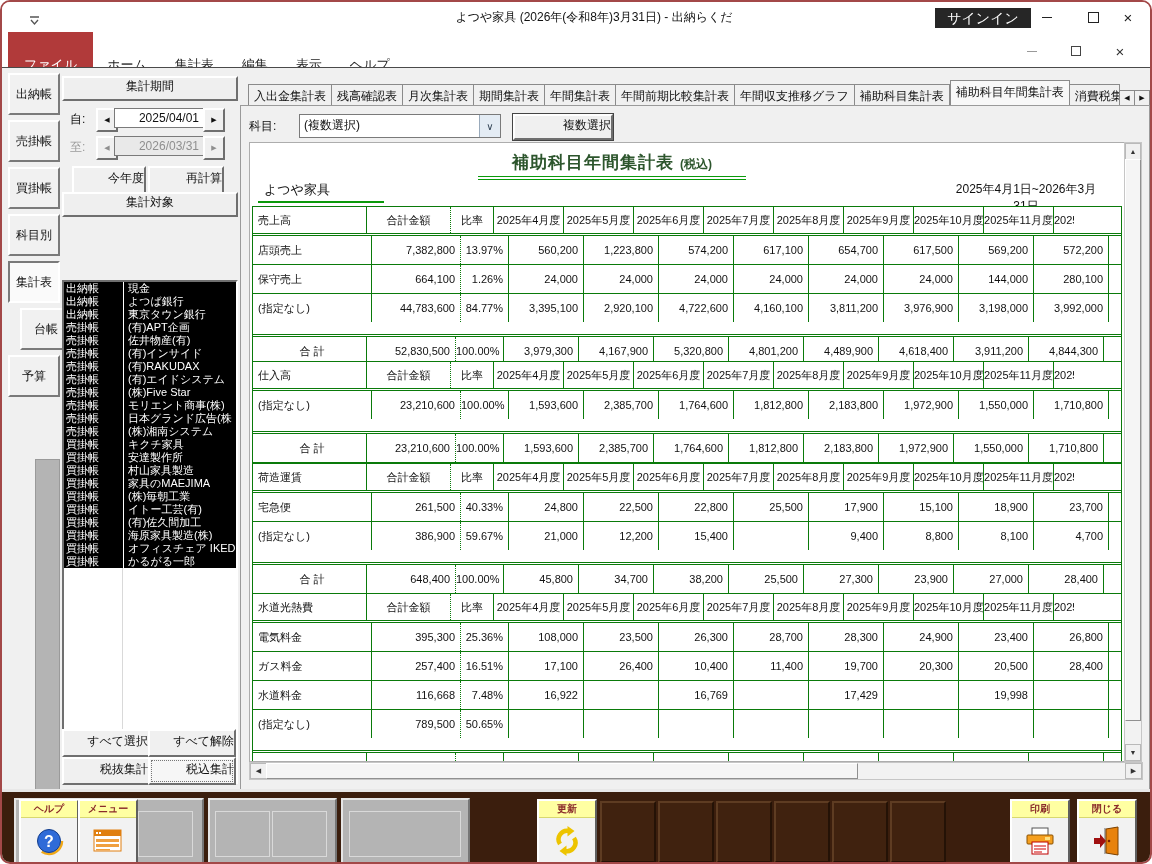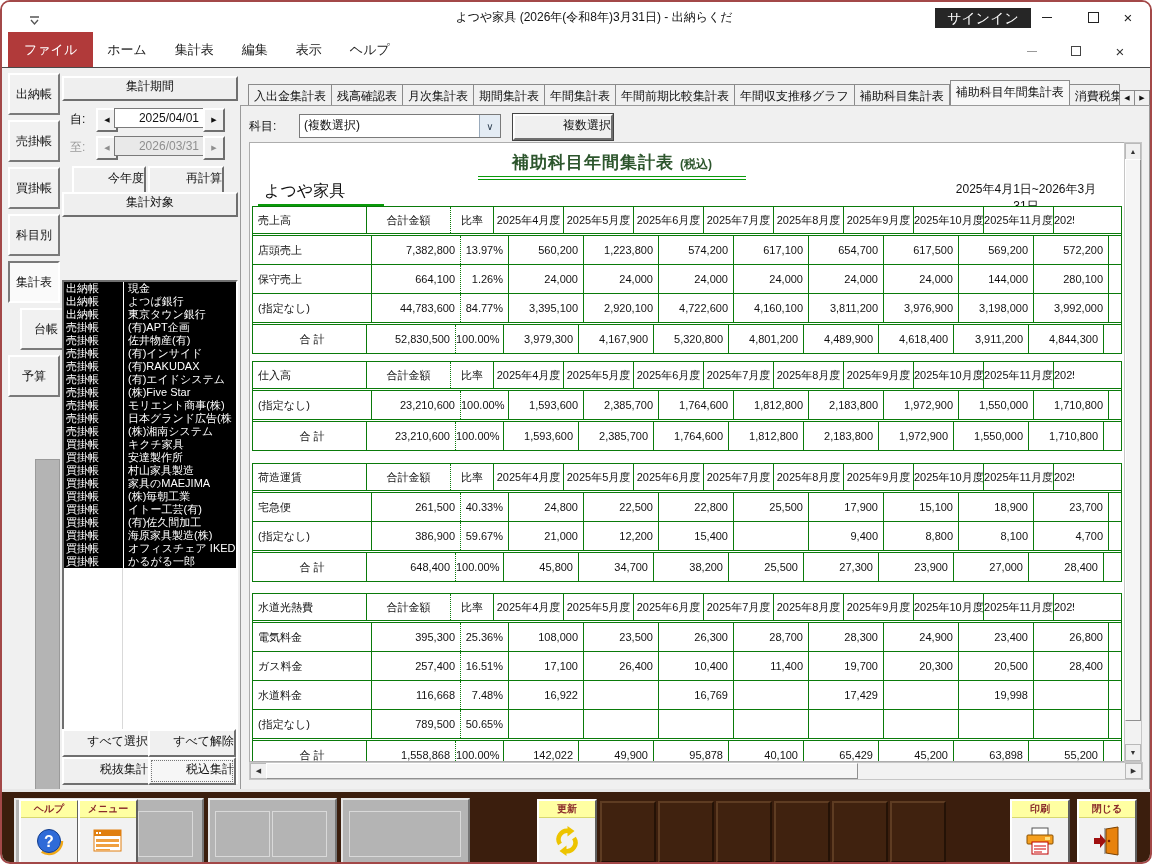--- a/index.html
+++ b/index.html
@@ -12,21 +12,21 @@
   #signin{left:933px;top:6px;width:96px;height:20px;background:#262626;color:#fff;font-size:14px;text-align:center;line-height:20px;cursor:default;}
   .winbtn{top:0;width:46px;height:30px;display:flex;align-items:center;justify-content:center;color:#222;}
   .glyph-min{width:10px;border-top:1px solid #222;height:0;}
   .glyph-max{width:9px;height:9px;border:1px solid #222;}
   .glyph-close{font-size:15px;line-height:15px;}
   .glyph-restore{position:relative;width:8px;height:8px;border:1px solid #444;background:#fff;}
   .glyph-restore::before{content:"";position:absolute;left:2px;top:-4px;width:8px;height:8px;border:1px solid #444;z-index:-1;}
   
   #menubar{left:0;top:30px;width:100%;height:35px;background:#fff;}
   .menu-item{height:35px;line-height:35px;font-size:13px;color:#222;padding:0 14px;display:inline-block;}
-  .menu-file{background:#b13a3a;color:#fff;padding:0 16px;margin-left:6px;}
+  .menu-file{background:#b13a3a;color:#fff;padding:15px 16px;margin-left:6px;}
   #mdi-ctrls{right:8px;top:35px;height:28px;display:flex;}
   .mdibtn{width:44px;display:flex;align-items:center;justify-content:center;color:#555;}
   #sep-line{left:0;top:65px;width:100%;height:1px;background:#4a4a4a;}
   
   #content{left:0;top:66px;width:100%;height:721px;background:#f0f0f0;padding-left:45px;}
   
   .side-tab{position:absolute;left:6px;width:48px;height:38px;background:#f1f1f1;border:2px solid;border-color:#fff #7a7a7a #7a7a7a #fff;font-size:12px;display:flex;align-items:center;justify-content:center;color:#111;cursor:default;}
   .side-tab.active{background:#fafafa;border-color:#7a7a7a #fff #fff #7a7a7a;}
   #side-filler{left:33px;top:391px;width:23px;height:390px;background:#b4b4b4;border:1px solid #9a9a9a;}
   
@@ -60,28 +60,28 @@
   #filter-label{left:8px;top:12px;}
   #combo{left:58px;top:8px;width:200px;height:22px;background:#fff;border:1px solid #7a7a7a;display:flex;}
   #combo-value{flex:1;font-size:12px;line-height:20px;padding-left:4px;color:#111;overflow:hidden;}
   #combo-arrow{width:20px;background:#e4ecf4;border-left:1px solid #9ab;color:#345;font-size:10px;display:flex;align-items:center;justify-content:center;}
   #multi-btn{left:272px;top:8px;width:96px;height:22px;line-height:18px;box-shadow:0 0 0 1px #444;}
   
   #doc{left:8px;top:36px;width:874px;height:618px;background:#fff;border:1px solid #adadad;overflow:hidden;}
   #doc-title-wrap{left:228px;top:8px;width:268px;text-align:center;border-bottom:4px double #0a9a0a;padding-bottom:2px;color:#2c552c;}
   #doc-title{font-size:17px;font-weight:bold;letter-spacing:1px;}
   #doc-title-suffix{font-size:12px;font-weight:bold;margin-left:6px;}
-  #doc-company{left:8px;top:36px;width:120px;font-size:16px;color:#111;border-bottom:2px solid #0a9a0a;padding:2px 0 2px 6px;}
+  #doc-company{left:8px;top:36px;width:120px;font-size:13px;color:#111;border-bottom:2px solid #0a9a0a;padding:2px 0 2px 6px;}
   #doc-period{left:700px;top:36px;width:152px;font-size:12px;color:#111;text-align:center;border-bottom:2px solid #0a9a0a;padding:2px 0;}
   
   .rtable{position:absolute;left:2px;width:868px;border:1px solid #0a7a0a;background:#fff;}
   .trow{display:flex;height:28px;line-height:28px;}
   .trow.thead{height:26px;line-height:26px;border-bottom:3px double #0a7a0a;}
   .trow.rsep{border-top:1px solid #0a7a0a;}
-  .trow.ttotal{border-top:3px double #0a7a0a;}
+  .trow.ttotal{border-top:3px double #0a7a0a;margin-top:12px;}
   .tc{border-right:1px solid #0a7a0a;font-size:11px;text-align:right;padding-right:5px;overflow:hidden;white-space:nowrap;color:#111;flex:none;}
   .c-cat{width:108px;text-align:left;padding-left:5px;}
   .c-total{width:83px;border-right:1px dotted #0a7a0a;}
   .c-ratio{width:42px;}
   .c-m{width:69px;}
   .c-clip{width:20px;border-right:none;padding:0;}
   .thead .tc{text-align:center;padding-right:0;}
   .thead .c-cat{text-align:left;padding-left:5px;}
   .tc.center{text-align:center;padding-right:0;}
   

